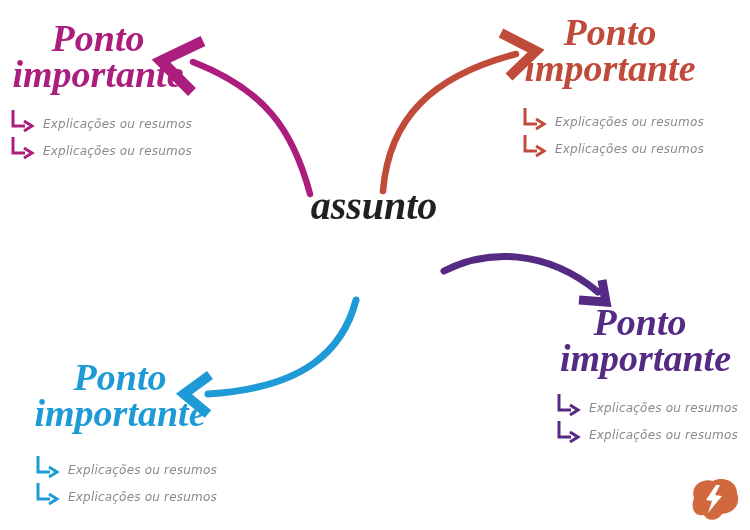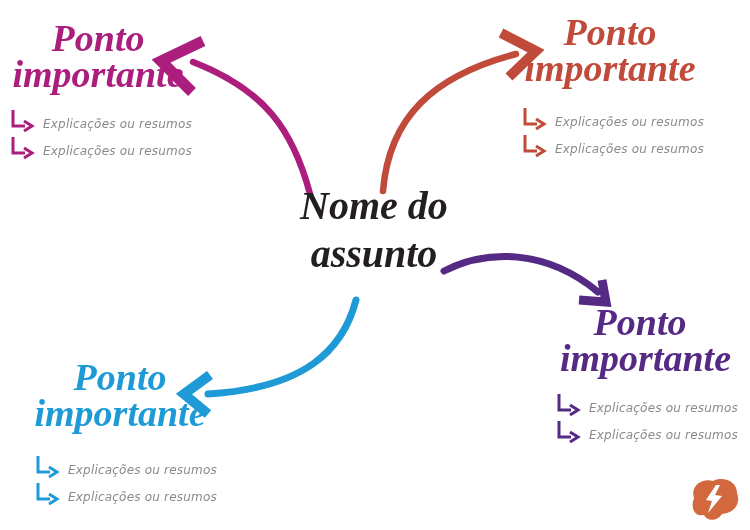--- a/index.html
+++ b/index.html
@@ -67,21 +67,20 @@
 
       <path stroke-width="7" d="M356,300 C343,350 305,388 208,394" stroke="#1e9bd7"></path>
       <path stroke-width="10" stroke-linecap="butt" stroke-linejoin="miter" d="M210,375 L184,394 L208,414" stroke="#1e9bd7"></path>
 
       <path stroke-width="7" d="M444,271 C487,249 546,249 598,292" stroke="#552a85"></path>
       <path stroke-width="9" stroke-linecap="butt" stroke-linejoin="miter" d="M602,280 L606,302 L579,300" stroke="#552a85"></path>
     </g>
   </svg>
 
   <div class="center-title script">
-    <div>Nome do</div>
     <div>assunto</div>
   </div>
 
   <div class="branch-title script bt-tl">
     <div>Ponto</div>
     <div>importante</div>
   </div>
   <div class="bullets bu-tl">
     <div class="bullet-row">
       <svg class="bullet-marker" width="26" height="24" viewBox="0 0 26 24">

